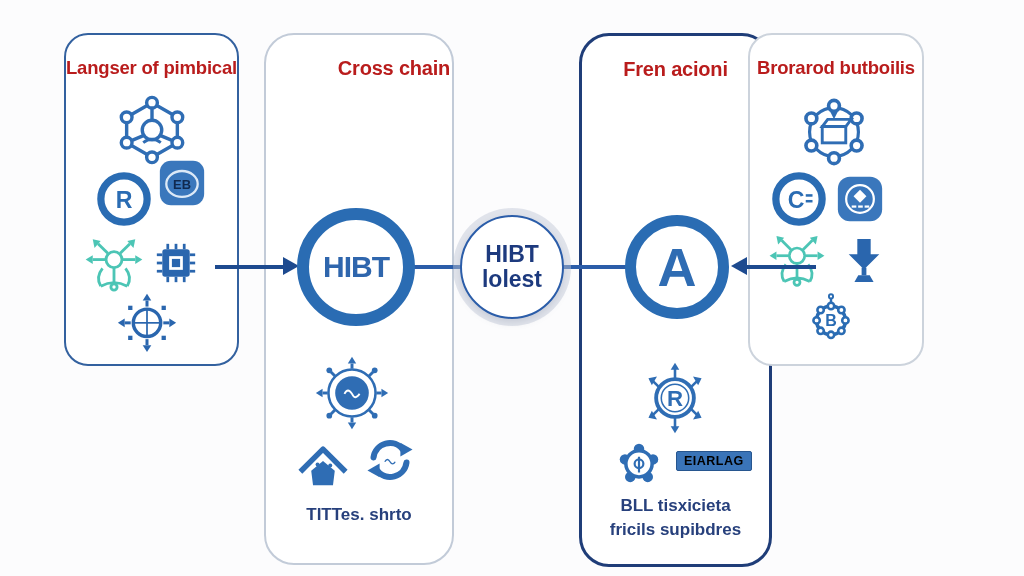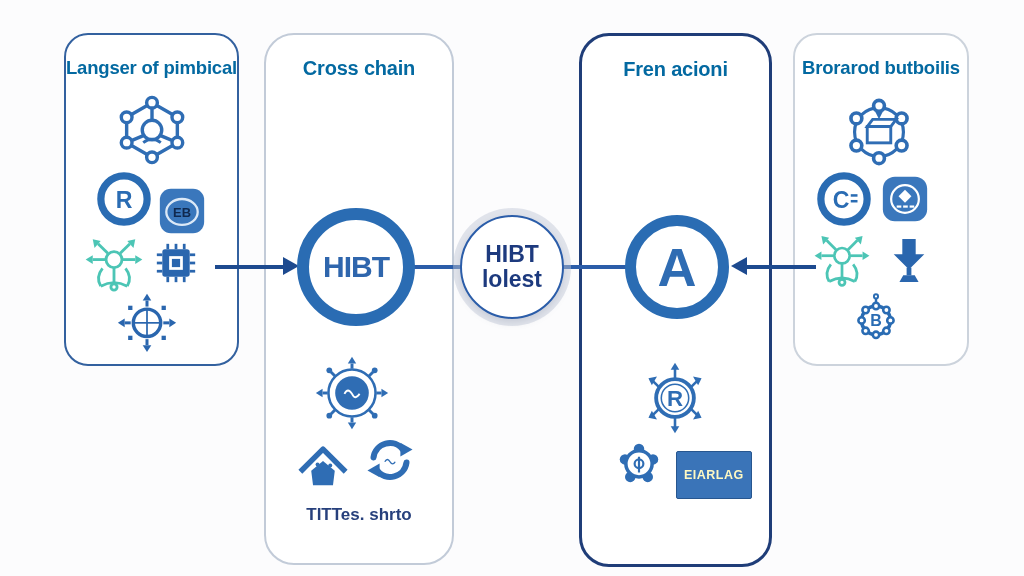--- a/index.html
+++ b/index.html
@@ -2,43 +2,43 @@
 <html><head>
 <meta charset="utf-8">
 <style>
   html,body{margin:0;padding:0;background:#fff;}
   .stage{position:relative;width:1024px;height:576px;background:#fcfcfd;overflow:hidden;
          font-family:"Liberation Sans",sans-serif;}
   .panel{position:absolute;background:#fff;border-radius:24px;}
   .panel.p1{left:64px;top:33px;width:171px;height:329px;border:2.5px solid #33619f;}
   .panel.p2{left:264px;top:33px;width:186px;height:528px;border:2px solid #c2cbd8;border-radius:30px;}
   .panel.p3{left:579px;top:33px;width:187px;height:528px;border:3px solid #1f3d78;border-radius:30px;}
-  .panel.p4{left:793px;top:33px;width:172px;height:329px;border:2px solid #ccd3dc;}
+  .panel.p4{left:748px;top:33px;width:172px;height:329px;border:2px solid #ccd3dc;}
   .panel-title{position:absolute;top:22px;left:0;width:100%;text-align:center;
-               font-size:18.5px;font-weight:bold;color:#0369a1;letter-spacing:-0.2px;white-space:nowrap;}
+               font-size:18.5px;font-weight:bold;color:#b91c1c;letter-spacing:-0.2px;white-space:nowrap;}
   .icon{position:absolute;}
   svg{display:block;font-family:inherit;}
   .line{position:absolute;height:4px;background:#1d4a8f;top:265px;z-index:3;}
   .conn{position:absolute;height:4px;background:#2b5da9;top:265px;z-index:3;}
   .head{position:absolute;width:0;height:0;top:257px;z-index:3;}
   .head.right{border-top:9px solid transparent;border-bottom:9px solid transparent;border-left:16px solid #1d4a8f;}
   .head.left{border-top:9px solid transparent;border-bottom:9px solid transparent;border-right:16px solid #1d4a8f;}
   .node{position:absolute;border-radius:50%;background:#fff;display:flex;align-items:center;
         justify-content:center;z-index:4;text-align:center;}
   .node.hibt{left:297px;top:208px;width:94px;height:94px;border:12px solid #2a6cb3;
              font-size:30px;font-weight:bold;color:#2f66ad;letter-spacing:-1px;}
   .node.center{left:460px;top:215px;width:100px;height:100px;border:2.5px solid #2b5da9;
                box-shadow:0 0 0 7px rgba(190,198,212,.45),0 3px 7px rgba(120,130,150,.35);
                font-size:23px;font-weight:bold;color:#1d3a7e;line-height:1.08;flex-direction:column;}
   .node.a{left:625px;top:215px;width:82px;height:82px;border:11px solid #2a6cb3;
           font-size:54px;font-weight:800;color:#2f6cb3;}
   .caption{position:absolute;left:0;width:100%;text-align:center;color:#27407c;
            font-weight:600;font-size:17px;line-height:1.4;}
-  .flagbadge{position:absolute;background:#3a74b8;border:1.5px solid #27568f;color:#fef9c3;
-             font-weight:bold;font-size:12.5px;padding:16px 7px;letter-spacing:0.5px;border-radius:2px;}
+  .flagbadge{position:absolute;background:#3a74b8;border:1.5px solid #27568f;color:#000000;
+             font-weight:bold;font-size:12.5px;padding:2px 7px;letter-spacing:0.5px;border-radius:2px;}
 </style>
 </head>
 <body>
 
 <div class="stage">
 
   <div class="line" style="left:215px;width:69px;"></div>
   <div class="head right" style="left:283px;"></div>
   <div class="conn" style="left:413px;width:48px;"></div>
   <div class="conn" style="left:563px;width:63px;"></div>
@@ -69,21 +69,21 @@
       </svg>
     </div>
 
     <div class="icon" style="left:31px;top:137px;">
       <svg viewBox="0 0 56 56" width="54" height="54">
         <circle cx="28" cy="28" r="24" fill="#fff" stroke="#2a6cb3" stroke-width="7.5"></circle>
         <text x="28" y="37" font-size="24" font-weight="bold" fill="#2a6cb3" text-anchor="middle">R</text>
       </svg>
     </div>
 
-    <div class="icon" style="left:92px;top:152px;">
+    <div class="icon" style="left:92px;top:124px;">
       <svg viewBox="0 0 52 52" width="48" height="48">
         <rect x="2" y="2" width="48" height="48" rx="12" fill="#3a77bc"></rect>
         <ellipse cx="26" cy="27" rx="17" ry="14" fill="none" stroke="#dce9f7" stroke-width="2.5"></ellipse>
         <text x="26" y="33" font-size="14" font-weight="bold" fill="#10294f" text-anchor="middle">EB</text>
       </svg>
     </div>
 
     <div class="icon" style="left:17px;top:198px;">
       <svg viewBox="0 0 70 70" width="62" height="62">
         <g stroke="#4cc5b5" stroke-width="3.2" fill="none">
@@ -147,21 +147,21 @@
           <rect x="52" y="16" width="5" height="5"></rect>
             <rect x="13" y="16" width="5" height="5"></rect>
           <rect x="52" y="51" width="5" height="5"></rect>
             <rect x="13" y="51" width="5" height="5"></rect>
         </g>
       </svg>
     </div>
   </div>
 
   <div class="panel p2">
-    <div class="panel-title" style="font-size:20px;">Cross chain</div>
+    <div class="panel-title" style="font-size:20px;padding-left:35px;">Cross chain</div>
 
     <div class="icon" style="left:49px;top:321px;">
       <svg viewBox="0 0 88 88" width="74" height="74">
         <circle cx="44" cy="44" r="28" fill="none" stroke="#2f6db4" stroke-width="3"></circle>
         <circle cx="44" cy="44" r="20" fill="#2f6db4"></circle>
         <path d="M35,45 q4,-8 9,0 q4,8 9,0" stroke="#fff" stroke-width="2.2" fill="none"></path>
         <g stroke="#2f6db4" stroke-width="3.5">
           <line x1="44" y1="15" x2="44" y2="9"></line>
             <line x1="44" y1="73" x2="44" y2="79"></line>
           <line x1="15" y1="44" x2="9" y2="44"></line>
@@ -245,20 +245,24 @@
             <circle cx="48" cy="29" r="6"></circle>
         </g>
         <circle cx="32" cy="34" r="15" fill="#fff" stroke="#2f6db4" stroke-width="4"></circle>
         <circle cx="32" cy="34" r="5" fill="none" stroke="#2f6db4" stroke-width="2.5"></circle>
         <line x1="32" y1="26" x2="32" y2="44" stroke="#2f6db4" stroke-width="2.5"></line>
       </svg>
     </div>
 
     <div class="flagbadge" style="left:94px;top:415px;">EIARLAG</div>
 
+    <div class="caption" style="top:458px;">
+      <div>BLL tisxicieta</div>
+      <div>fricils supibdres</div>
+    </div>
   </div>
 
   <div class="panel p4">
     <div class="panel-title">Brorarod butboilis</div>
 
     <div class="icon" style="left:46px;top:59px;">
       <svg viewBox="0 0 84 84" width="76" height="76">
         <circle cx="42" cy="42" r="27" fill="none" stroke="#2f6db4" stroke-width="3.5"></circle>
         <polygon points="38,20 46,20 42,28" fill="#2f6db4"></polygon>
         <g fill="#fff" stroke="#2f6db4" stroke-width="4">

